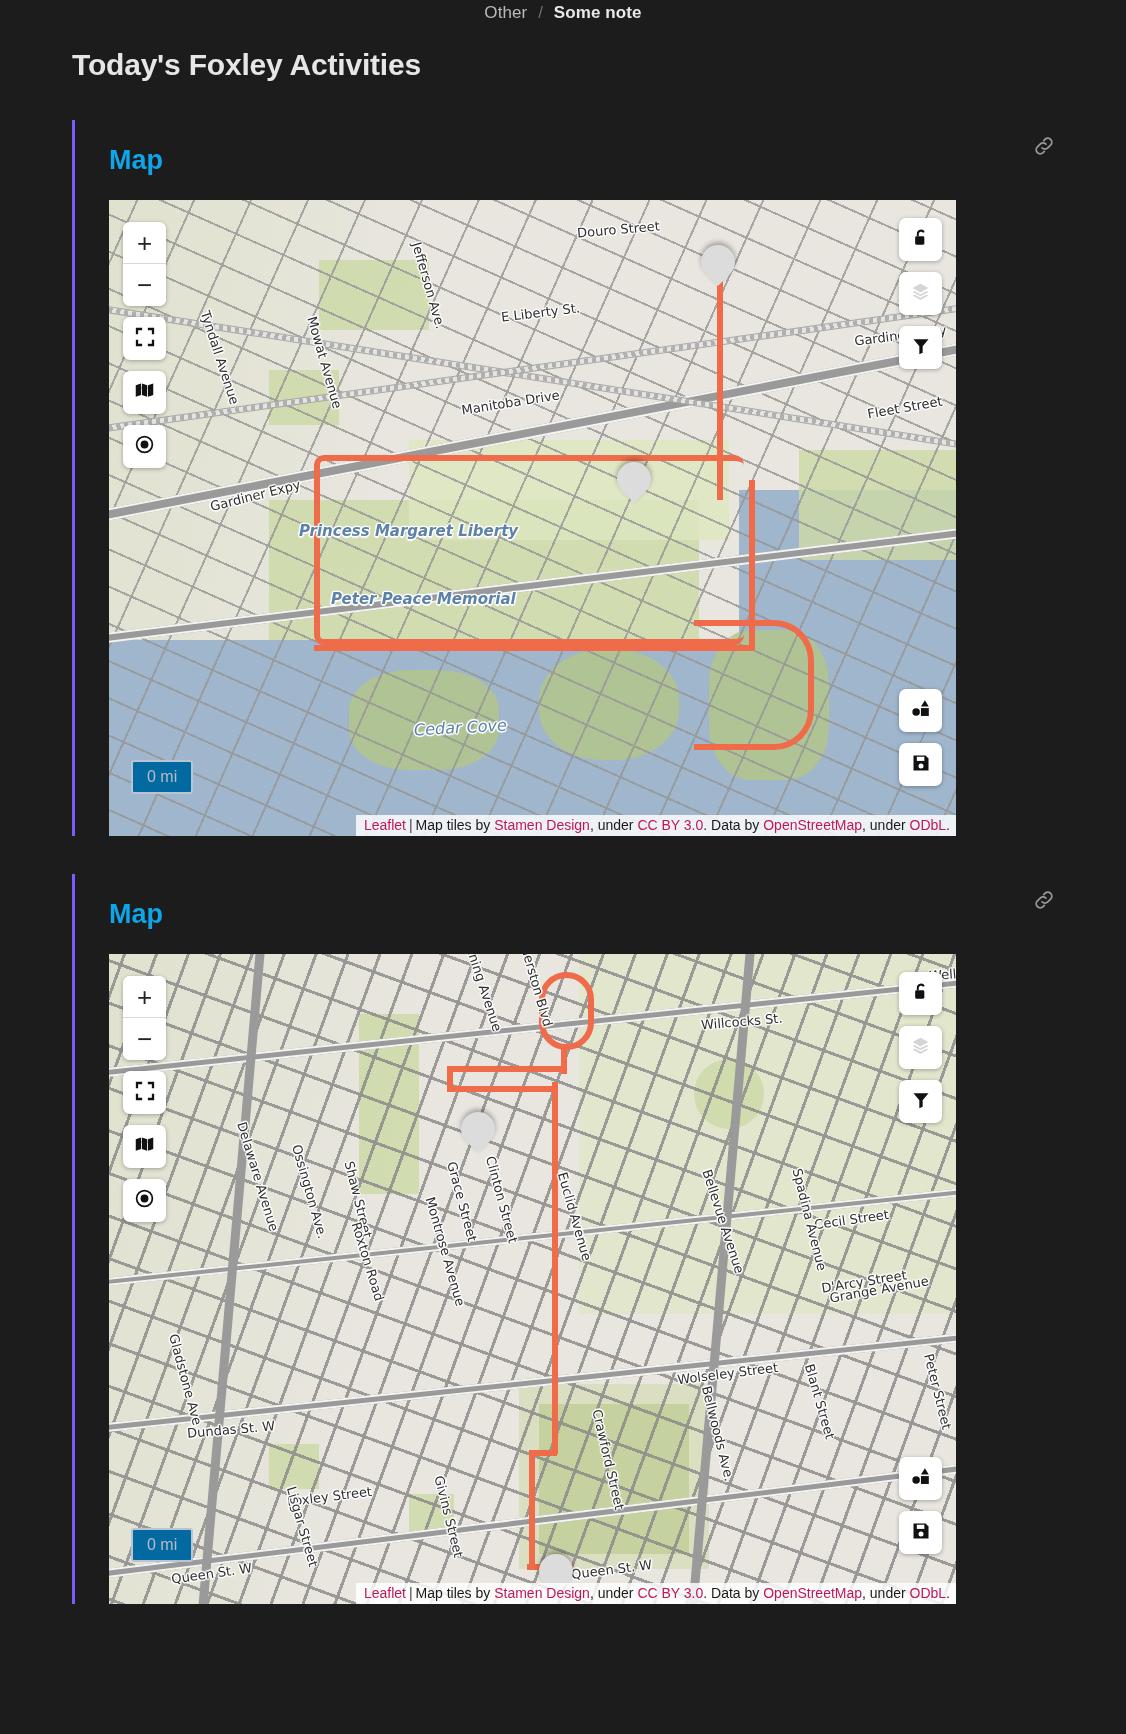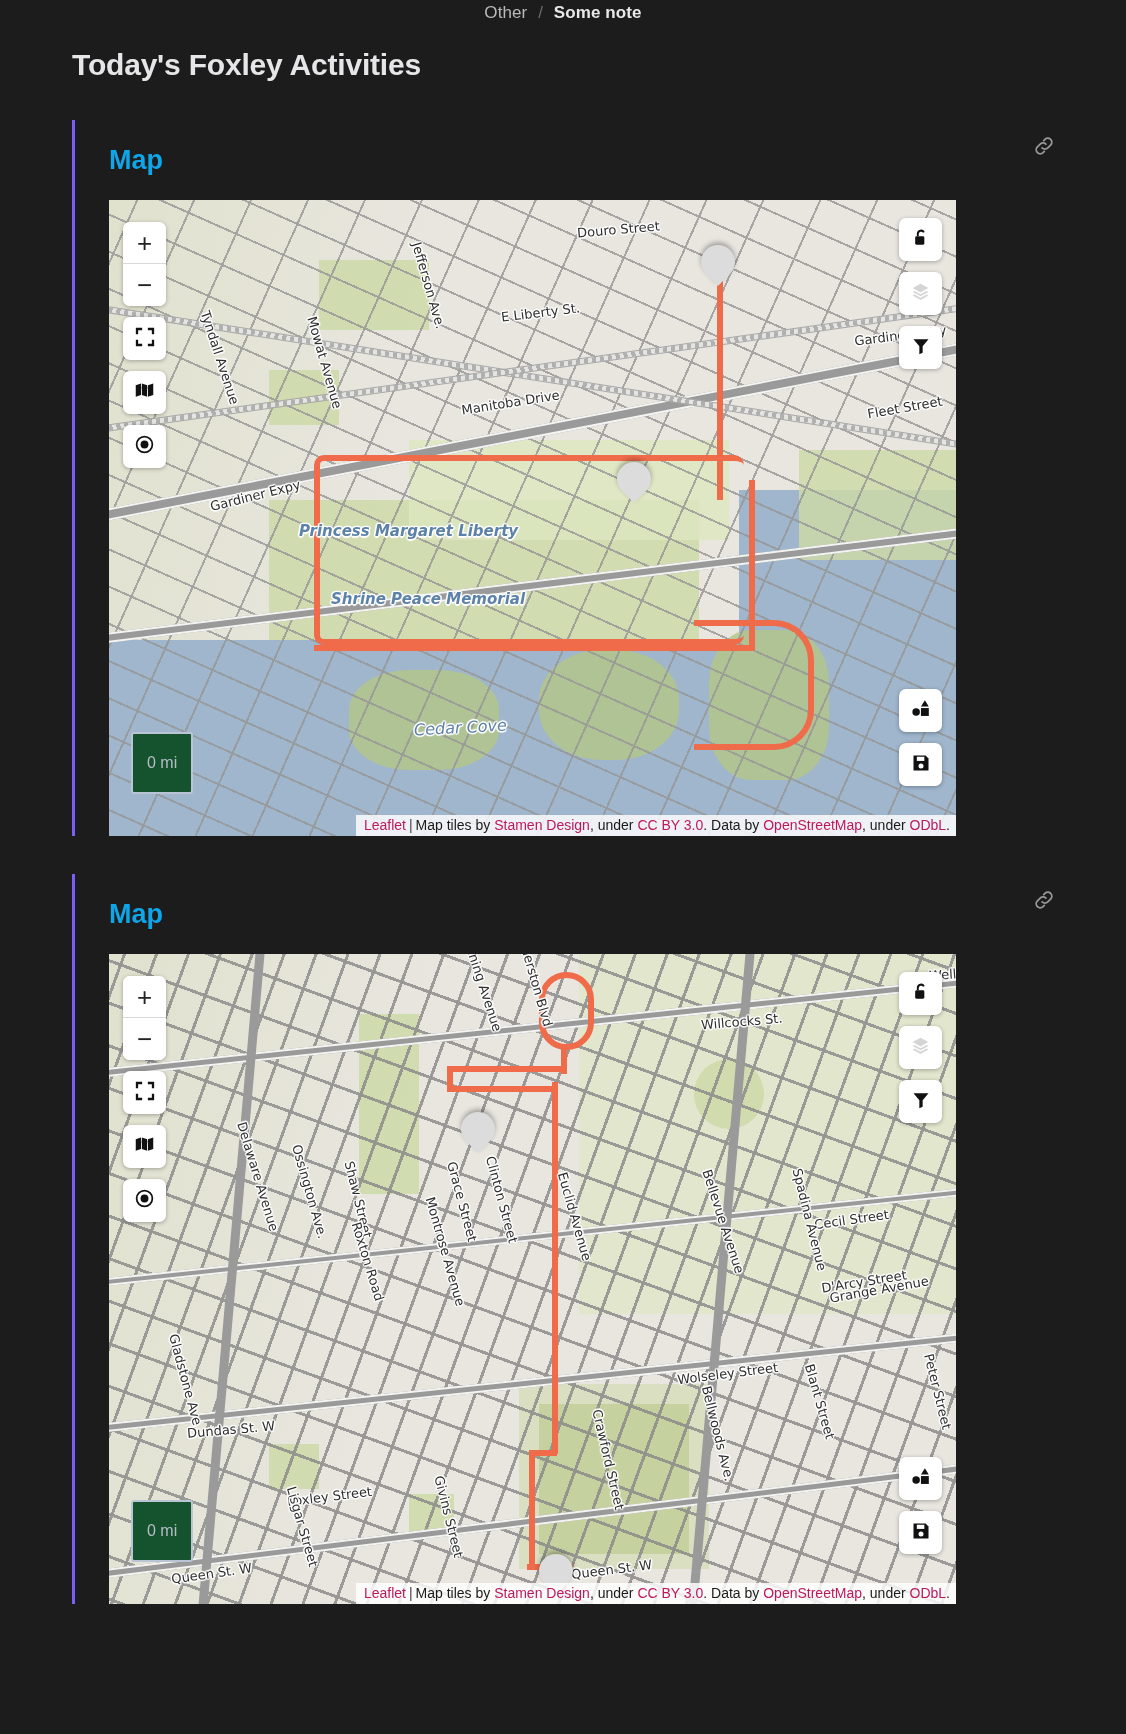--- a/index.html
+++ b/index.html
@@ -207,26 +207,26 @@
     height: 42px;
   }
   .lf-zoom .lf-btn:first-child { border-bottom: 1px solid #dadada; }
   .zglyph { font-size: 26px; line-height: 1; font-weight: 400; color: #222; }
 
   
   .lf-scale {
     position: absolute;
     left: 22px; bottom: 42px;
     z-index: 20;
-    background: #14532d;
+    background: #0369a1;
     border: 2px solid #b9c4d4;
     border-radius: 3px;
     color: #b8bcc4;
     font-size: 16px;
-    padding: 20px 14px;
+    padding: 6px 14px;
   }
 
   
   .lf-attrib {
     position: absolute;
     right: 0; bottom: 0;
     z-index: 25;
     background: rgba(255,255,255,.82);
     font-size: 14px;
     color: #1a1a1a;
@@ -294,21 +294,21 @@
           <div class="mlabel" style="left: 468px; top: 22px; transform: rotate(-5deg);">Douro Street</div>
           <div class="mlabel" style="left: 392px; top: 105px; transform: rotate(-7deg);">E Liberty St.</div>
           <div class="mlabel" style="left: 275px; top: 78px; transform: rotate(74deg);">Jefferson Ave.</div>
           <div class="mlabel" style="left: 62px; top: 150px; transform: rotate(72deg);">Tyndall Avenue</div>
           <div class="mlabel" style="left: 168px; top: 155px; transform: rotate(74deg);">Mowat Avenue</div>
           <div class="mlabel" style="left: 352px; top: 195px; transform: rotate(-9deg);">Manitoba Drive</div>
           <div class="mlabel" style="left: 100px; top: 288px; transform: rotate(-14deg);">Gardiner Expy</div>
           <div class="mlabel" style="left: 745px; top: 128px; transform: rotate(-7deg);">Gardiner Expy</div>
           <div class="mlabel" style="left: 758px; top: 200px; transform: rotate(-10deg);">Fleet Street</div>
           <div class="mlabel poi" style="left: 190px; top: 322px; transform: rotate(0deg);">Princess Margaret Liberty</div>
-          <div class="mlabel poi" style="left: 222px; top: 390px; transform: rotate(0deg);">Shrine Peace Memorial</div>
+          <div class="mlabel poi" style="left: 222px; top: 390px; transform: rotate(0deg);">Peter Peace Memorial</div>
           <div class="mlabel water-label" style="left: 305px; top: 518px; transform: rotate(-3deg);">Cedar Cove</div>
         </div>
     </div>
 
     <div class="lf-ctrl topleft">
       <div class="lf-zoom">
         <div class="lf-btn">
           <span class="zglyph">+</span>
         </div>
         <div class="lf-btn">

